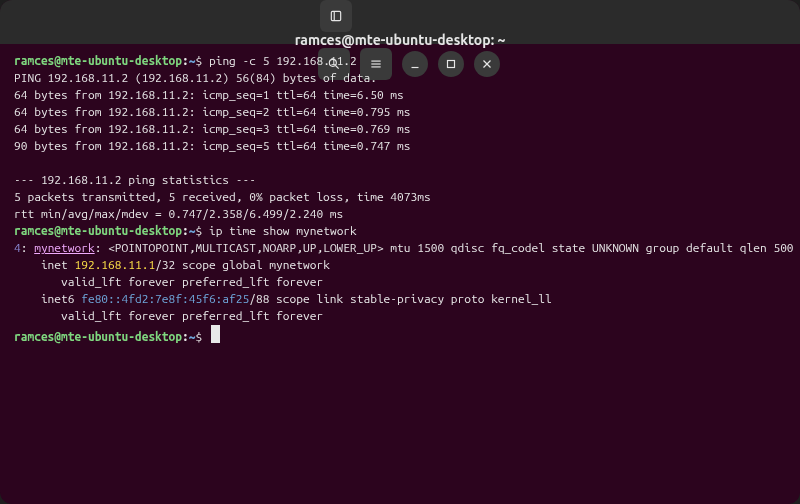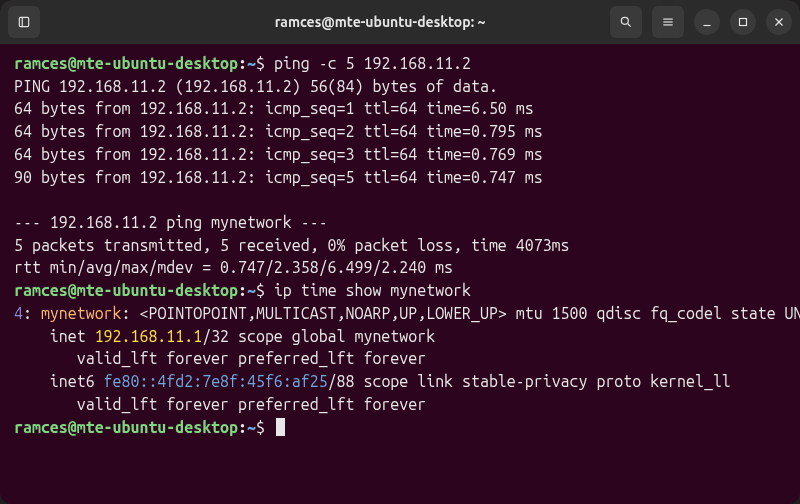--- a/index.html
+++ b/index.html
@@ -19,20 +19,21 @@
       display: flex;
       flex-direction: column;
     }
     .titlebar {
       height: 44px;
       background: #2b2b2b;
       display: flex;
       align-items: center;
       padding: 0 8px;
       flex-shrink: 0;
+      flex-direction: column;
     }
     .titlebar-left { display: flex; gap: 6px; width: 160px; }
     .titlebar-center {
       flex: 1;
       text-align: center;
       color: #e6e6e6;
       font-family: Ubuntu, sans-serif;
       font-size: 14px;
       font-weight: 600;
     }
@@ -61,32 +62,32 @@
       display: flex;
       align-items: center;
       justify-content: center;
       color: #e6e6e6;
     }
     .tb-circle svg, .tb-btn svg { width: 14px; height: 14px; stroke: #e6e6e6; stroke-width: 2; fill: none; }
     .terminal {
       flex: 1;
       padding: 8px 14px;
       color: #e8e8e8;
-      font-size: 16px;
+      font-size: 12px;
       line-height: 1.42;
       overflow: hidden;
     }
     .line { white-space: pre; }
     .prompt-user { color: #7fd77f; font-weight: bold; }
     .prompt-colon { color: #e8e8e8; font-weight: bold; }
     .prompt-path { color: #6fa8dc; font-weight: bold; }
     .prompt-dollar { color: #e8e8e8; }
     .cmd { color: #e8e8e8; }
     .num-teal { color: #8a8ad6; }
-    .iface { color: #fdba74; }
+    .iface { color: #f0abfc; text-decoration: underline; }
     .ipaddr { color: #fde047; }
     .ip6 { color: #6fa8dc; }
     .cursor {
       display: inline-block;
       width: 9px;
       height: 18px;
       background: #e8e8e8;
       vertical-align: text-bottom;
       margin-left: 2px;
     }
@@ -139,21 +140,21 @@
   </div>
 
   <div class="terminal">
     <div class="line"><span class="prompt-user">ramces@mte-ubuntu-desktop</span><span class="prompt-colon">:</span><span class="prompt-path">~</span><span class="prompt-dollar">$</span><span> </span><span class="cmd">ping -c 5 192.168.11.2</span></div>
     <div class="line">PING 192.168.11.2 (192.168.11.2) 56(84) bytes of data.</div>
     <div class="line">64 bytes from 192.168.11.2: icmp_seq=1 ttl=64 time=6.50 ms</div>
     <div class="line">64 bytes from 192.168.11.2: icmp_seq=2 ttl=64 time=0.795 ms</div>
     <div class="line">64 bytes from 192.168.11.2: icmp_seq=3 ttl=64 time=0.769 ms</div>
     <div class="line">90 bytes from 192.168.11.2: icmp_seq=5 ttl=64 time=0.747 ms</div>
     <div class="line">&nbsp;</div>
-    <div class="line">--- 192.168.11.2 ping mynetwork ---</div>
+    <div class="line">--- 192.168.11.2 ping statistics ---</div>
     <div class="line">5 packets transmitted, 5 received, 0% packet loss, time 4073ms</div>
     <div class="line">rtt min/avg/max/mdev = 0.747/2.358/6.499/2.240 ms</div>
     <div class="line"><span class="prompt-user">ramces@mte-ubuntu-desktop</span><span class="prompt-colon">:</span><span class="prompt-path">~</span><span class="prompt-dollar">$</span><span> </span><span class="cmd">ip time show mynetwork</span></div>
     <div class="line"><span class="num-teal">4</span><span>: </span><span class="iface">mynetwork</span><span>:</span><span> &lt;POINTOPOINT,MULTICAST,NOARP,UP,LOWER_UP&gt; mtu 1500 qdisc fq_codel state UNKNOWN group default qlen 500</span></div>
     <div class="line"><span>    inet </span><span class="ipaddr">192.168.11.1</span><span>/32 scope global mynetwork</span></div>
     <div class="line">       valid_lft forever preferred_lft forever</div>
     <div class="line"><span>    inet6 </span><span class="ip6">fe80::4fd2:7e8f:45f6:af25</span><span>/88 scope link stable-privacy proto kernel_ll</span></div>
     <div class="line"></div>
     <div class="line">       valid_lft forever preferred_lft forever</div>
     <div class="line"><span class="prompt-user">ramces@mte-ubuntu-desktop</span><span class="prompt-colon">:</span><span class="prompt-path">~</span><span class="prompt-dollar">$</span><span> </span><span class="cursor"></span></div>

